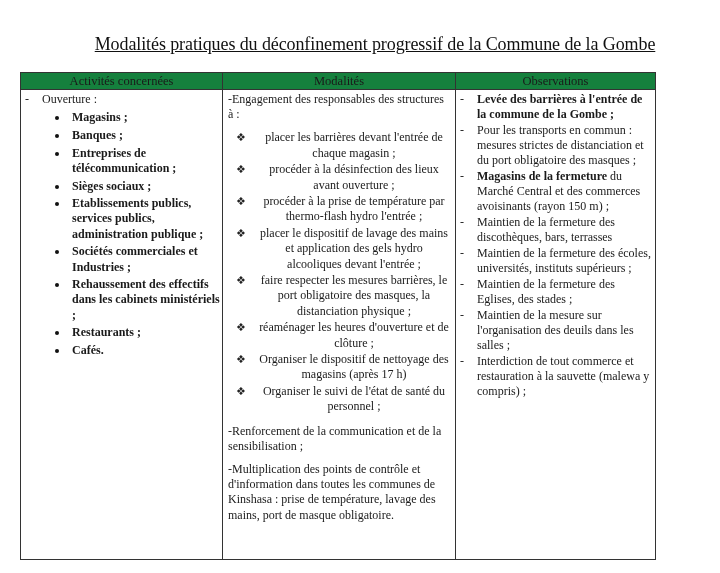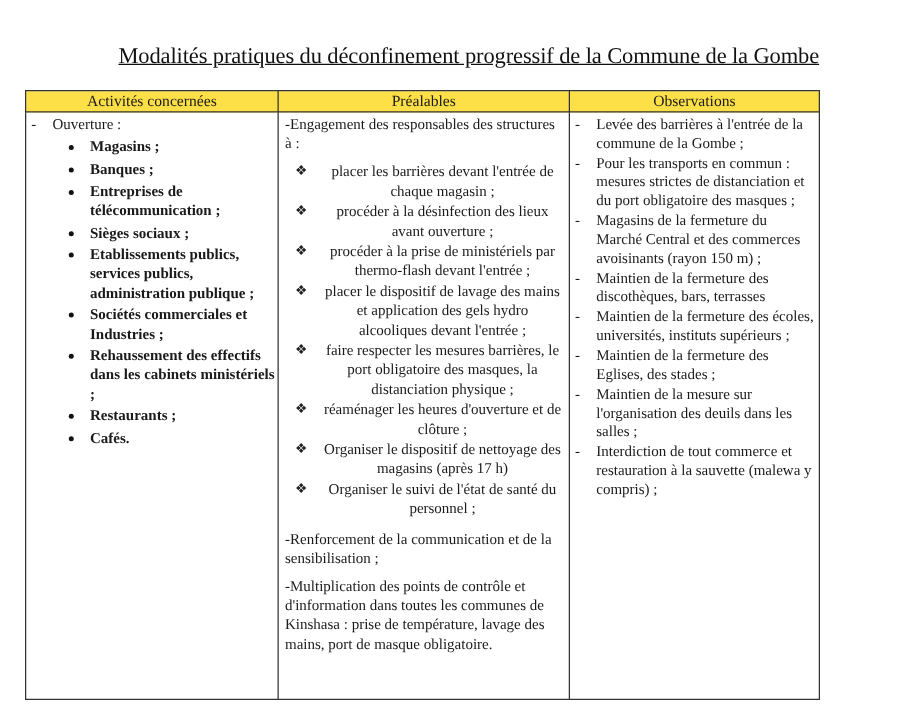--- a/index.html
+++ b/index.html
@@ -17,21 +17,21 @@
   table.main {
     position: absolute; left: 20px; top: 72px;
     width: 635px; border-collapse: collapse; table-layout: fixed;
     font-size: 12px; line-height: 15.2px;
   }
   table.main th, table.main td {
     border: 1px solid #333;
     vertical-align: top;
   }
   table.main th {
-    background: #fde047; font-weight: normal; font-size: 12.5px;
+    background: #15803d; font-weight: normal; font-size: 12.5px;
     height: 16px; padding: 0; line-height: 16px;
   }
   table.main td { height: 467px; }
   col.c1 { width: 202px; }
   col.c2 { width: 233px; }
   col.c3 { width: 200px; }
 
   ul { list-style: none; margin: 0; padding: 0; }
   .dash-item { position: relative; padding-left: 21px; }
   .dash-item::before { content: "-"; position: absolute; left: 4px; top: 0; }
@@ -53,37 +53,37 @@
   .diamonds li .dia {
     position: absolute; left: 8px; top: 0; font-size: 11px; color: #222;
   }
   .diamonds li .txt { display: block; text-align: center; }
   .col2 .para { margin-top: 9px; }
   .col2 .para2 { margin-top: 8px; }
 
   .col3 { padding: 2px 4px 0 0; }
   .col3 li { position: relative; padding-left: 21px; margin-bottom: 0.5px; }
   .col3 li::before { content: "-"; position: absolute; left: 4px; top: 0; }
-  .col3 b { font-weight: normal; }
+  .col3 b { font-weight: bold; }
 </style>
 </head>
 <body>
 
 <div class="title">Modalités pratiques du déconfinement progressif de la Commune de la Gombe</div>
 
 <table class="main">
   <colgroup>
       <col class="c1">
       <col class="c2">
       <col class="c3">
     </colgroup>
   <thead>
     <tr>
       <th>Activités concernées</th>
-      <th>Préalables</th>
+      <th>Modalités</th>
       <th>Observations</th>
     </tr>
   </thead>
   <tbody>
     <tr>
 
       <td class="col1">
         <div class="dash-item">
           <span>Ouverture :</span>
           <ul class="bullets">
@@ -106,21 +106,21 @@
           <li>
               <span class="dia">❖</span>
               <span class="txt">placer les barrières devant l'entrée de chaque magasin ;</span>
             </li>
           <li>
               <span class="dia">❖</span>
               <span class="txt">procéder à la désinfection des lieux avant ouverture ;</span>
             </li>
           <li>
               <span class="dia">❖</span>
-              <span class="txt">procéder à la prise de ministériels par thermo-flash devant l'entrée ;</span>
+              <span class="txt">procéder à la prise de température par thermo-flash hydro l'entrée ;</span>
             </li>
           <li>
               <span class="dia">❖</span>
               <span class="txt">placer le dispositif de lavage des mains et application des gels hydro alcooliques devant l'entrée ;</span>
             </li>
           <li>
               <span class="dia">❖</span>
               <span class="txt">faire respecter les mesures barrières, le port obligatoire des masques, la distanciation physique ;</span>
             </li>
           <li>

